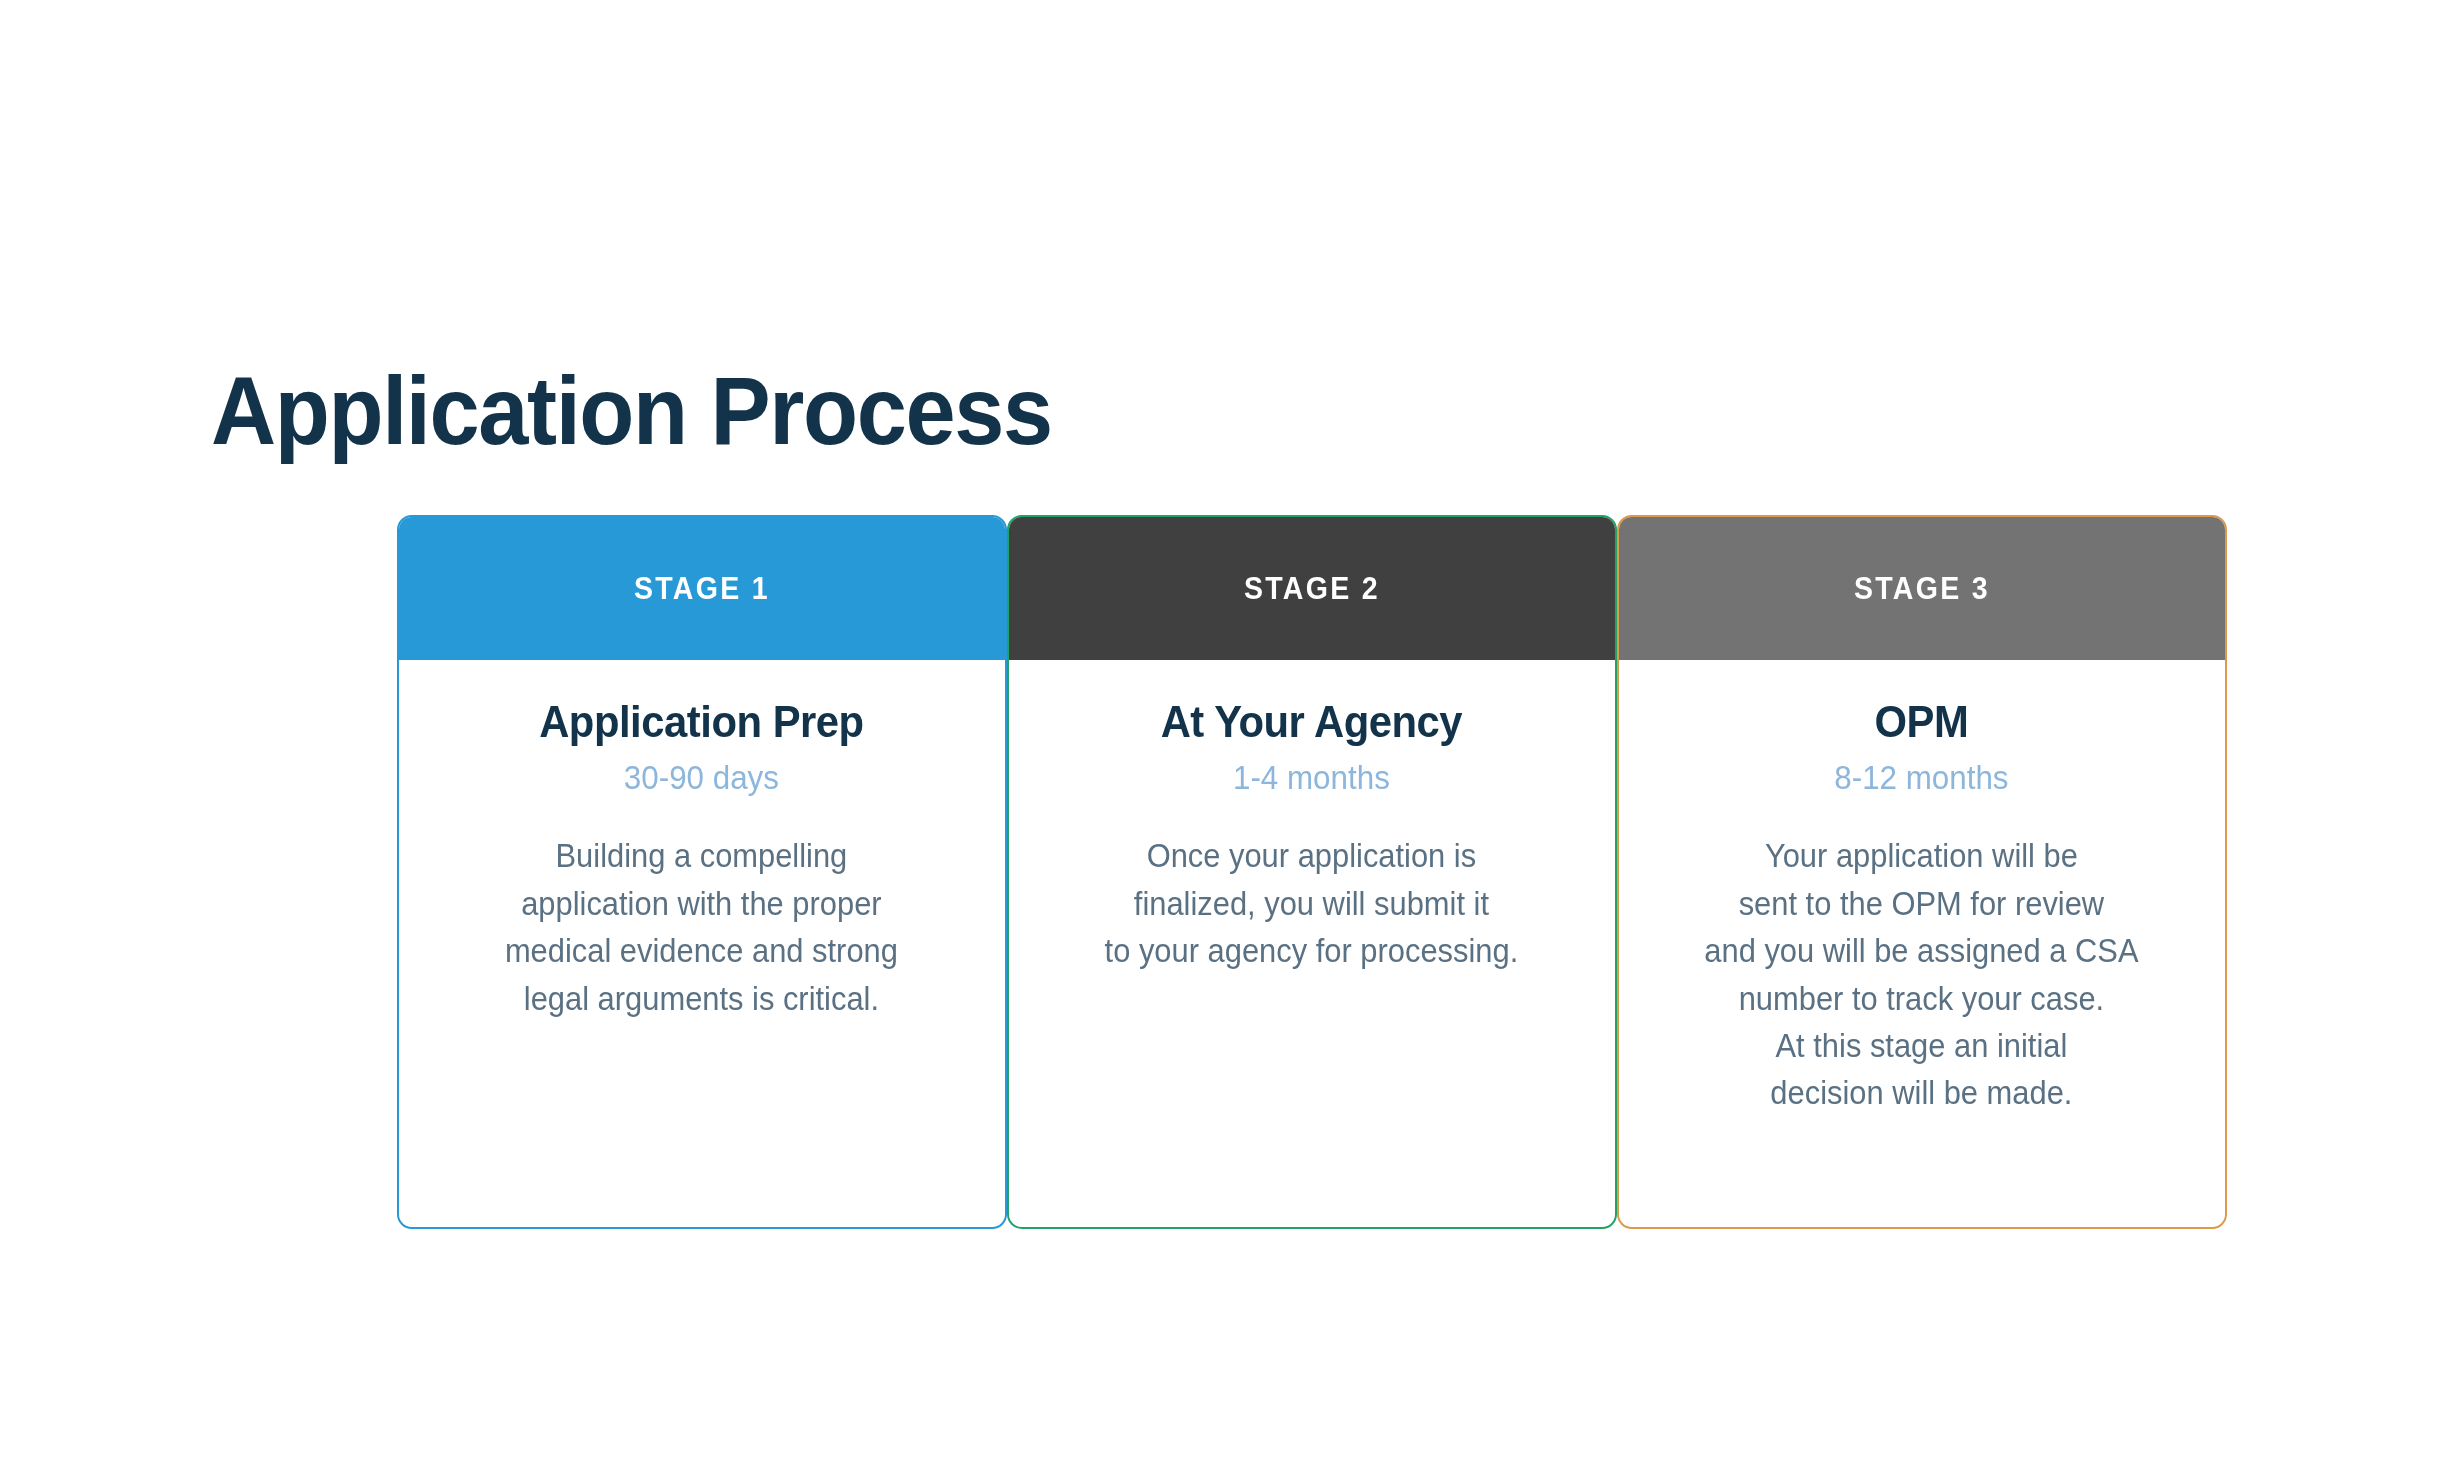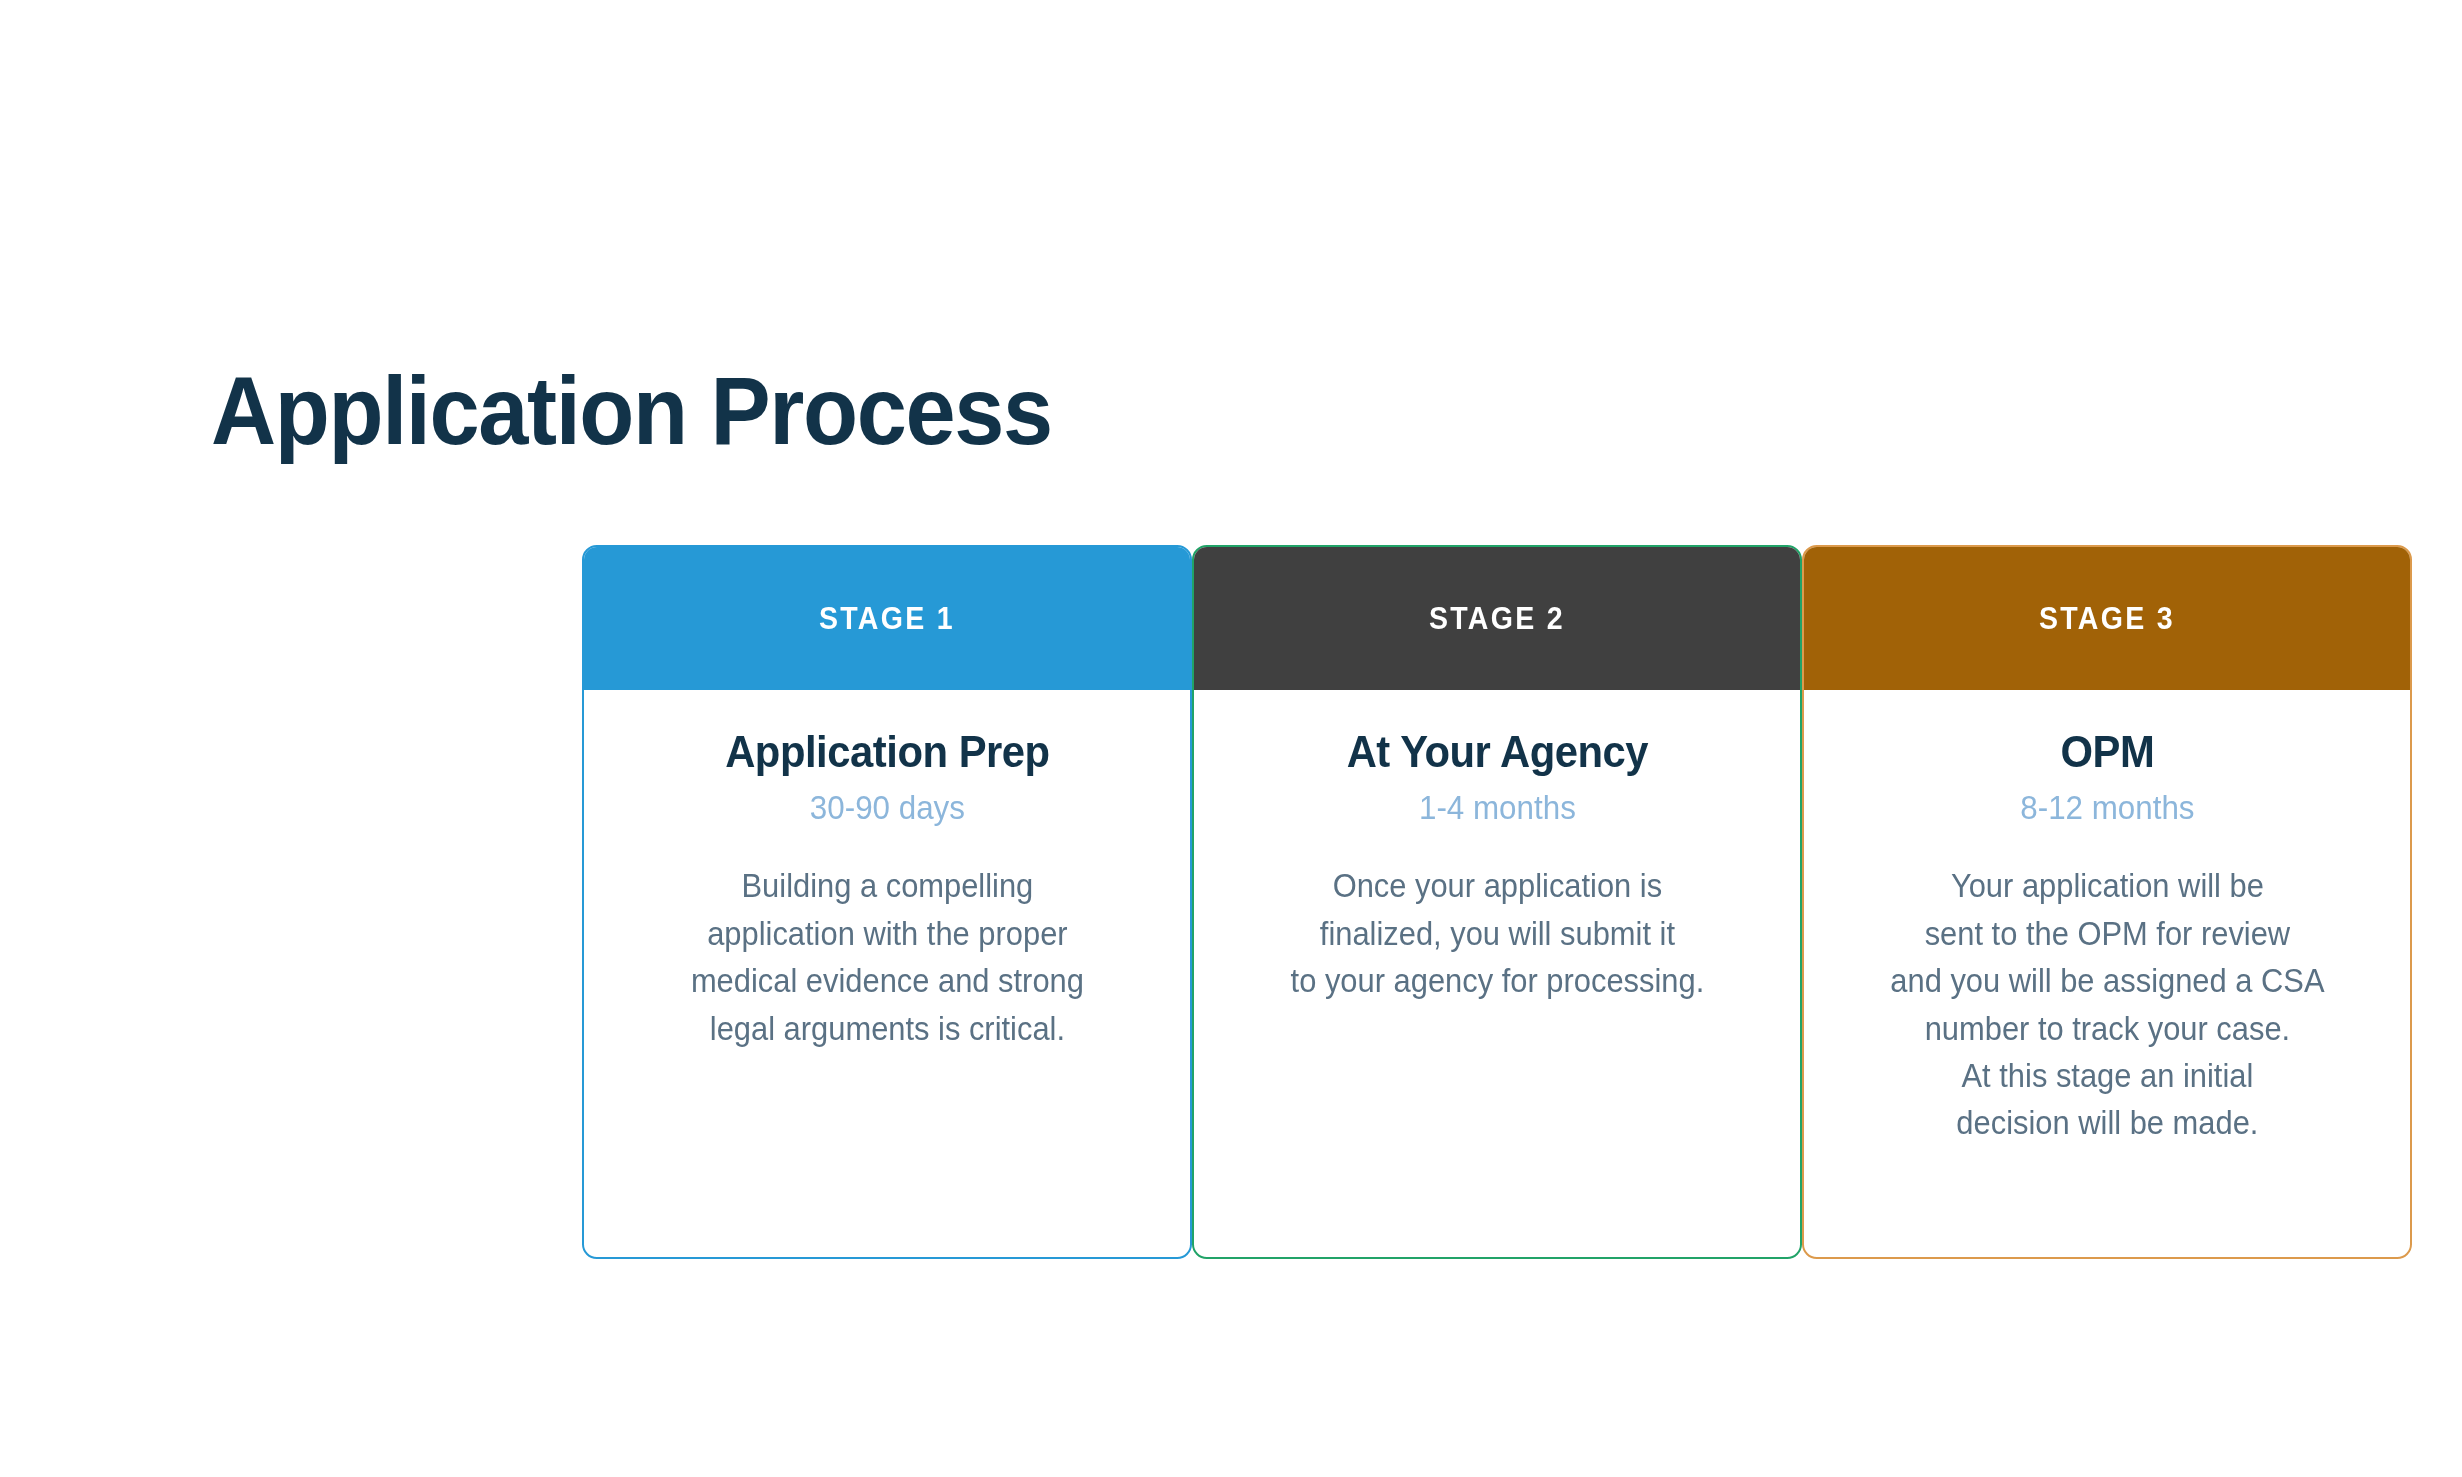--- a/index.html
+++ b/index.html
@@ -44,25 +44,25 @@
     background: #8ab4d8;
     top: 880px;
   }
   .connector-1 { left: 808px; width: 199px; }
   .connector-2 { left: 1604px; width: 199px; }
 
   
   .cards {
     position: absolute;
     left: 211px;
-    top: 545px;
+    top: 515px;
     width: 2201px;
     height: 714px;
     display: flex;
-    justify-content: flex-end;
+    justify-content: center;
   }
 
   .card {
     position: relative;
     width: 610px;
     height: 714px;
     box-sizing: border-box;
     border-radius: 14.8px;
     border: 2.5px solid #2699d6;
     background: #ffffff;
@@ -75,21 +75,21 @@
 
   .card-header {
     height: 143px;
     flex: 0 0 143px;
     background: #2699d6;
     display: flex;
     align-items: center;
     justify-content: center;
   }
   .card.green  .card-header { background: #404040; }
-  .card.orange .card-header { background: #a16207; }
+  .card.orange .card-header { background: #737373; }
 
   .stage-label {
     color: #ffffff;
     font-size: 31px;
     font-weight: 700;
     letter-spacing: 2.5px;
     text-transform: uppercase;
     transform: scaleX(0.92);
   }
 

